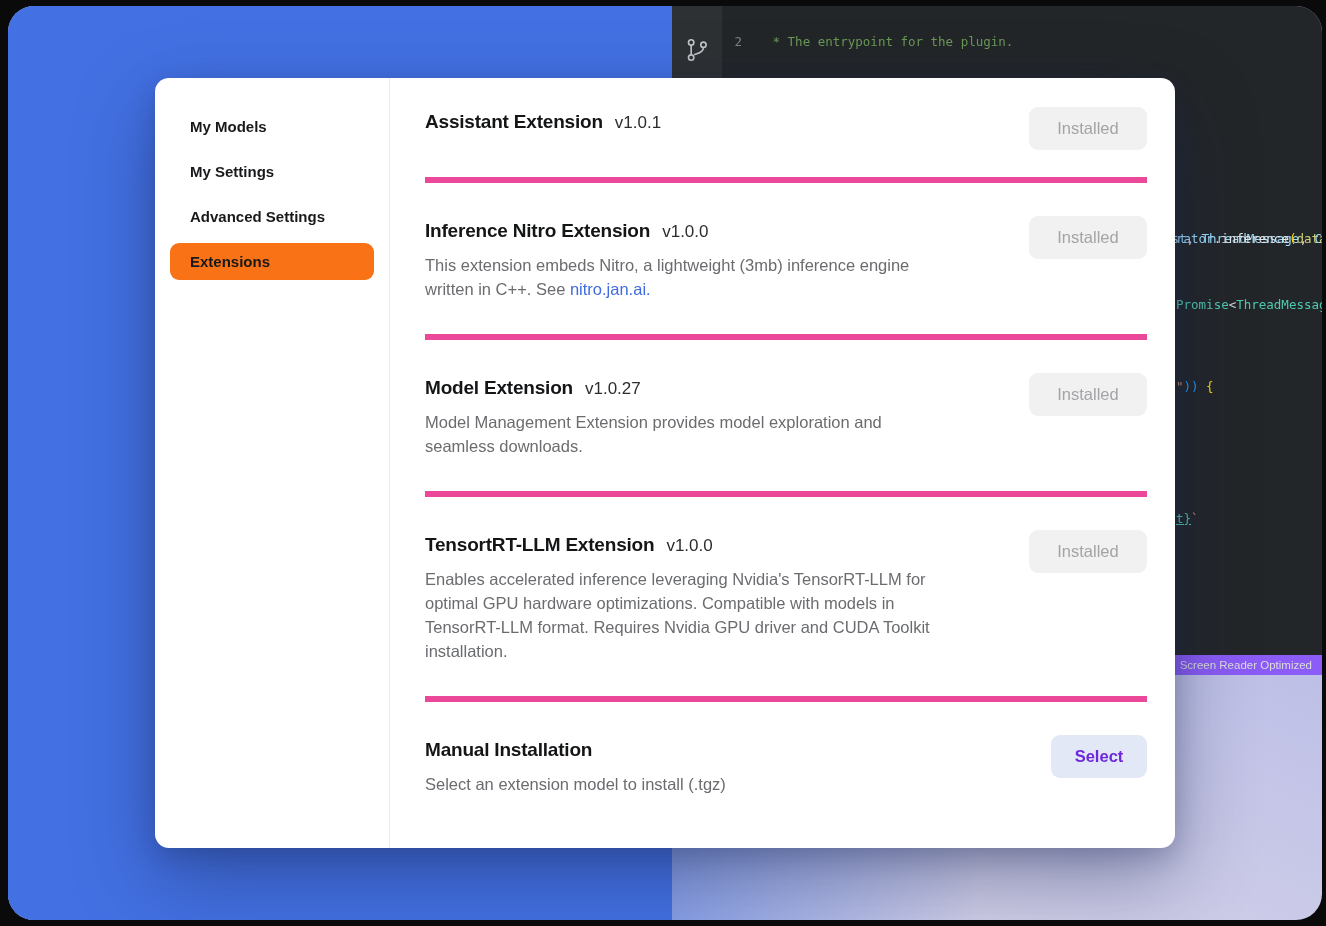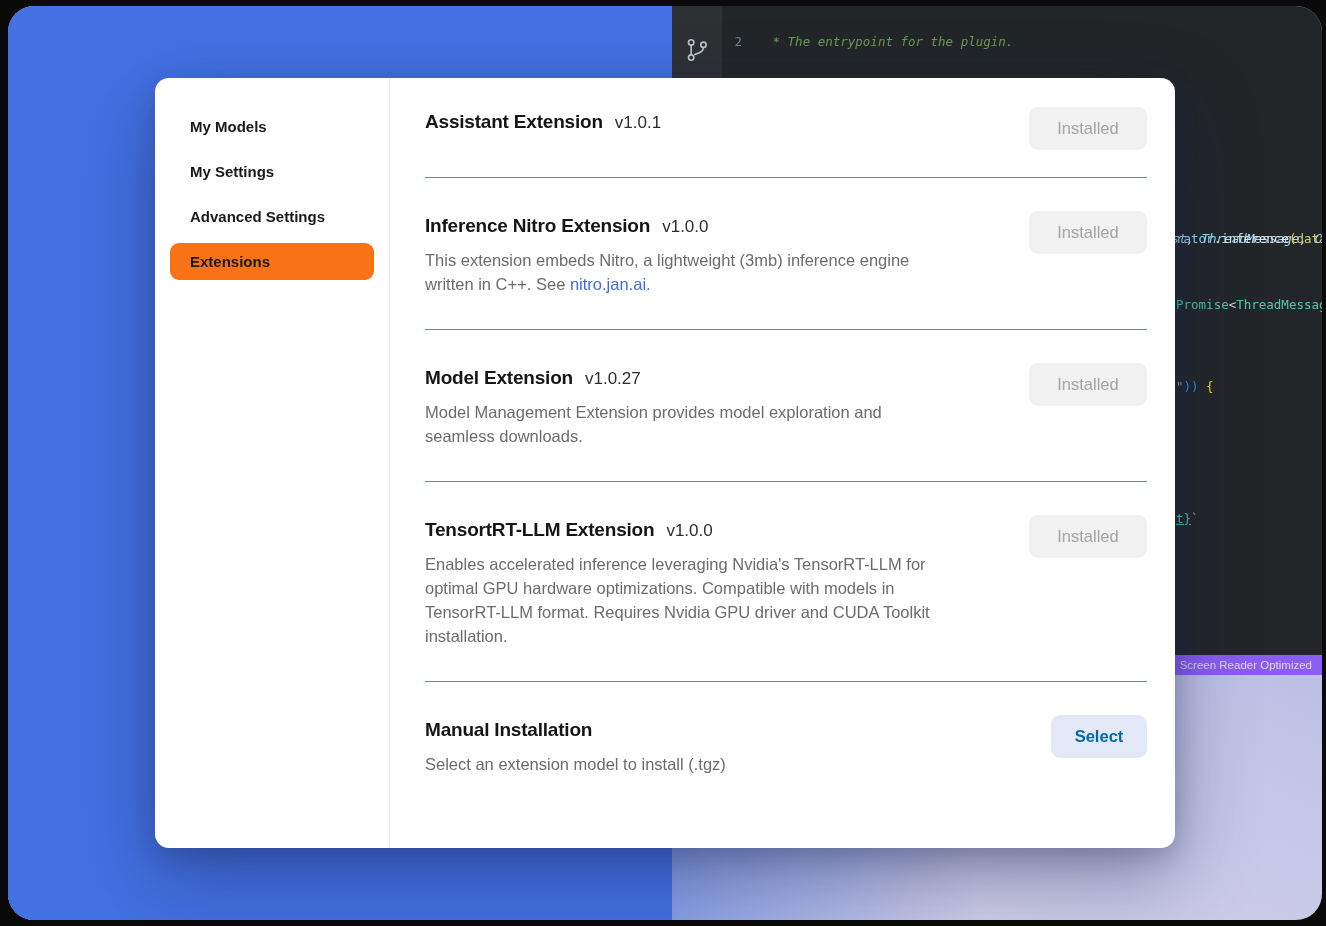--- a/index.html
+++ b/index.html
@@ -16,21 +16,21 @@
 
   .editor { position:absolute; left:664px; top:0; width:650px; height:669px; background:#232628; }
   .activity-bar { position:absolute; left:0; top:0; width:50px; height:100%; background:#2e3133; }
   .act-icon { position:absolute; left:11px; width:28px; height:28px; }
   .act-icon svg { width:100%; height:100%; stroke:#c2c6c9; fill:none; stroke-width:1.4; }
   .icon-scm { top:30px; } .icon-debug { top:158px; }
 
   .code-top { position:absolute; left:50px; top:-5px; font:12.5px/16.4px "DejaVu Sans Mono", monospace; white-space:pre; }
   .cline { display:flex; }
   .lnum { flex:0 0 20px; width:20px; text-align:right; color:#7b838a; margin-right:3px; }
-  .ltext { padding-left:20px;font-style:italic; }
+  .ltext { padding-left:20px; }
 
   .frag { position:absolute; left:504px; font:12.5px/16px "DejaVu Sans Mono", monospace; white-space:pre; }
   .frag-1 { top:225px; } .frag-2 { top:291px; } .frag-3 { top:373px; } .frag-4 { top:505px; }
   .tok-u { text-decoration:underline; }
 
   .status-bar { position:absolute; left:0; bottom:0; width:100%; height:20px; background:#3d4043;
                 display:flex; justify-content:flex-end; align-items:center;
                 font-size:11.5px; color:#cfd0d2; }
   .status-left { margin-right:12px; }
   .status-seg { background:#8b5cf6; height:100%; display:flex; align-items:center;
@@ -38,34 +38,34 @@
 
   .modal { position:absolute; left:147px; top:72px; width:1020px; height:770px; background:#ffffff;
            border-radius:14px; display:flex;
            box-shadow:0 30px 80px rgba(25,35,80,.42), 0 8px 24px rgba(25,35,80,.22); }
   .sidebar { flex:0 0 235px; width:235px; border-right:1px solid #ebebec; padding-top:30px; }
   .side-item { margin:0 15px 8px 15px; padding:10px 20px; border-radius:9px;
                font-size:15px; font-weight:700; color:#18191b; cursor:default; }
   .side-item.selected { background:#f97316; }
 
   .content { flex:1; padding:32px 28px 0 35px; }
-  .ext-row { position:relative; border-bottom:1px solid #ec4899; padding-bottom:33px; margin-bottom:36px; }
+  .ext-row { position:relative; border-bottom:6px solid #ec4899; padding-bottom:33px; margin-bottom:36px; }
   .ext-row.last { border-bottom:none; margin-bottom:0; }
   .title-line { display:flex; align-items:baseline; gap:12px; margin-bottom:11px; padding-right:135px; }
   .ext-name { font-size:19px; font-weight:700; color:#141517; letter-spacing:-0.2px; line-height:23px; }
   .ext-version { font-size:17px; color:#2c2d2f; }
   .ext-desc { font-size:16.5px; line-height:24px; color:#6b6c6f; }
   .w1 { max-width:562px; } .w2 { max-width:535px; } .w3 { max-width:482px; } .w4 { max-width:548px; } .w5 { max-width:580px; }
   .link { color:#416be0; text-decoration:none; cursor:pointer; }
 
   .btn { position:absolute; top:-3px; right:0; height:43px; border:none; border-radius:9px;
          font-family:"Liberation Sans", sans-serif; font-size:16.5px;
          display:flex; align-items:center; justify-content:center; }
   .btn-installed { width:118px; background:#f1f1f2; color:#a3a4a6; }
-  .btn-select { width:96px; background:#e3e8f7; color:#0369a1; font-weight:700; cursor:pointer; }
+  .btn-select { width:96px; background:#e3e8f7; color:#6d28d9; font-weight:700; cursor:pointer; }
 </style>
 </head>
 <body>
 
 <div class="frame">
 
   <div class="blue-panel"></div>
 
   <div class="editor">
     <div class="activity-bar">

